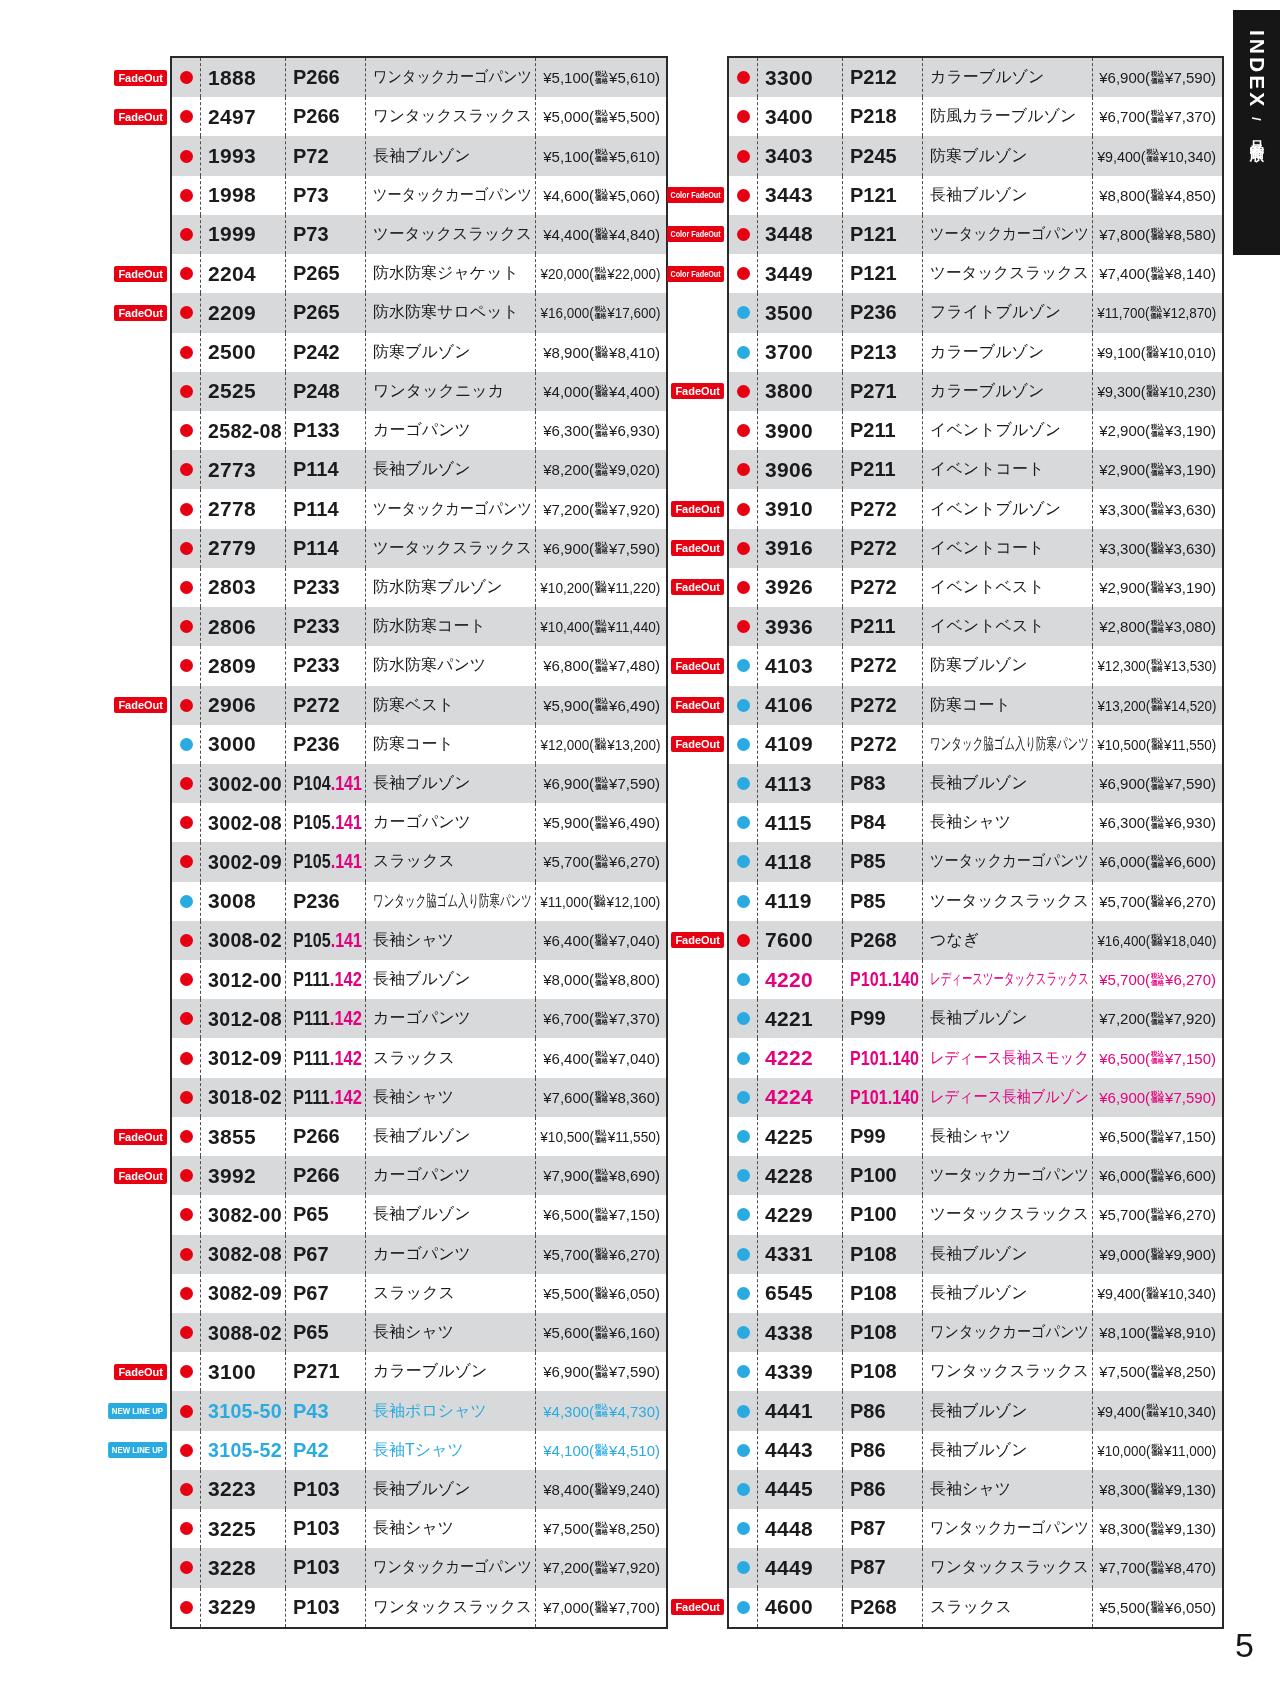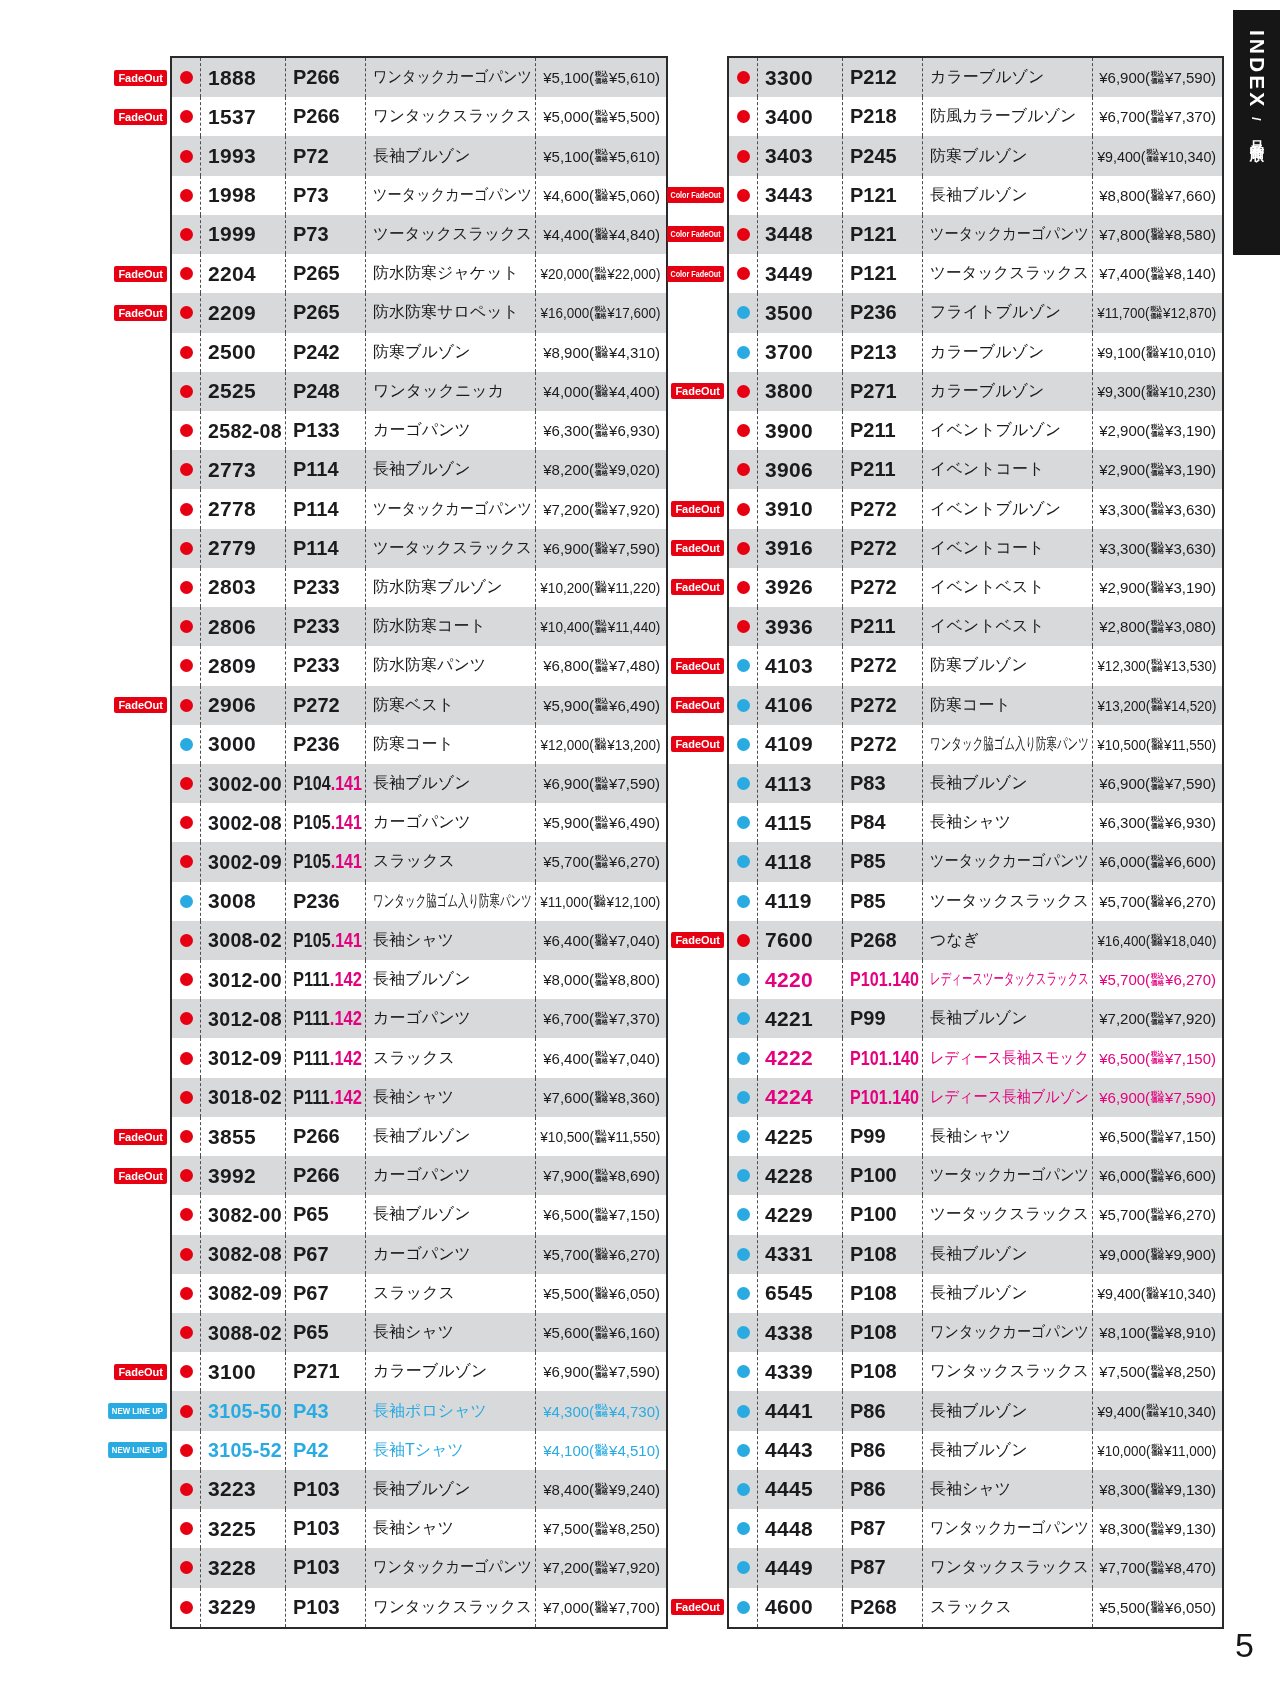--- a/index.html
+++ b/index.html
@@ -93,21 +93,21 @@
     </div>
   </div>
       <div class="row">
     <div class="badge-slot">
       <span class="badge b-f">FadeOut</span>
     </div>
     <div class="cell c-dot">
       <span class="dot red"></span>
     </div>
     <div class="cell c-num">
-      <span class="fit">1537</span>
+      <span class="fit">2497</span>
     </div>
     <div class="cell c-page">
       <span class="fit"><span>P266</span></span>
     </div>
     <div class="cell c-name">
       <span class="fit" style="transform: scaleX(0.971);">ワンタックスラックス</span>
     </div>
     <div class="cell c-price">
       <span class="fit price-line">
         <span>¥5,000</span>
@@ -275,21 +275,21 @@
       <span class="fit">防寒ブルゾン</span>
     </div>
     <div class="cell c-price">
       <span class="fit price-line">
         <span>¥8,900</span>
             <span>(</span>
             <span class="tax">
               <span>税込</span>
               <span>価格</span>
             </span>
-            <span>¥4,310</span>
+            <span>¥8,410</span>
             <span>)</span>
       </span>
     </div>
   </div>
       <div class="row">
 
     <div class="cell c-dot">
       <span class="dot red"></span>
     </div>
     <div class="cell c-num">
@@ -1263,21 +1263,21 @@
       <span class="fit">長袖ブルゾン</span>
     </div>
     <div class="cell c-price">
       <span class="fit price-line">
         <span>¥8,800</span>
             <span>(</span>
             <span class="tax">
               <span>税込</span>
               <span>価格</span>
             </span>
-            <span>¥7,660</span>
+            <span>¥4,850</span>
             <span>)</span>
       </span>
     </div>
   </div>
       <div class="row">
     <div class="badge-slot">
       <span class="badge b-cf">Color FadeOut</span>
     </div>
     <div class="cell c-dot">
       <span class="dot red"></span>

